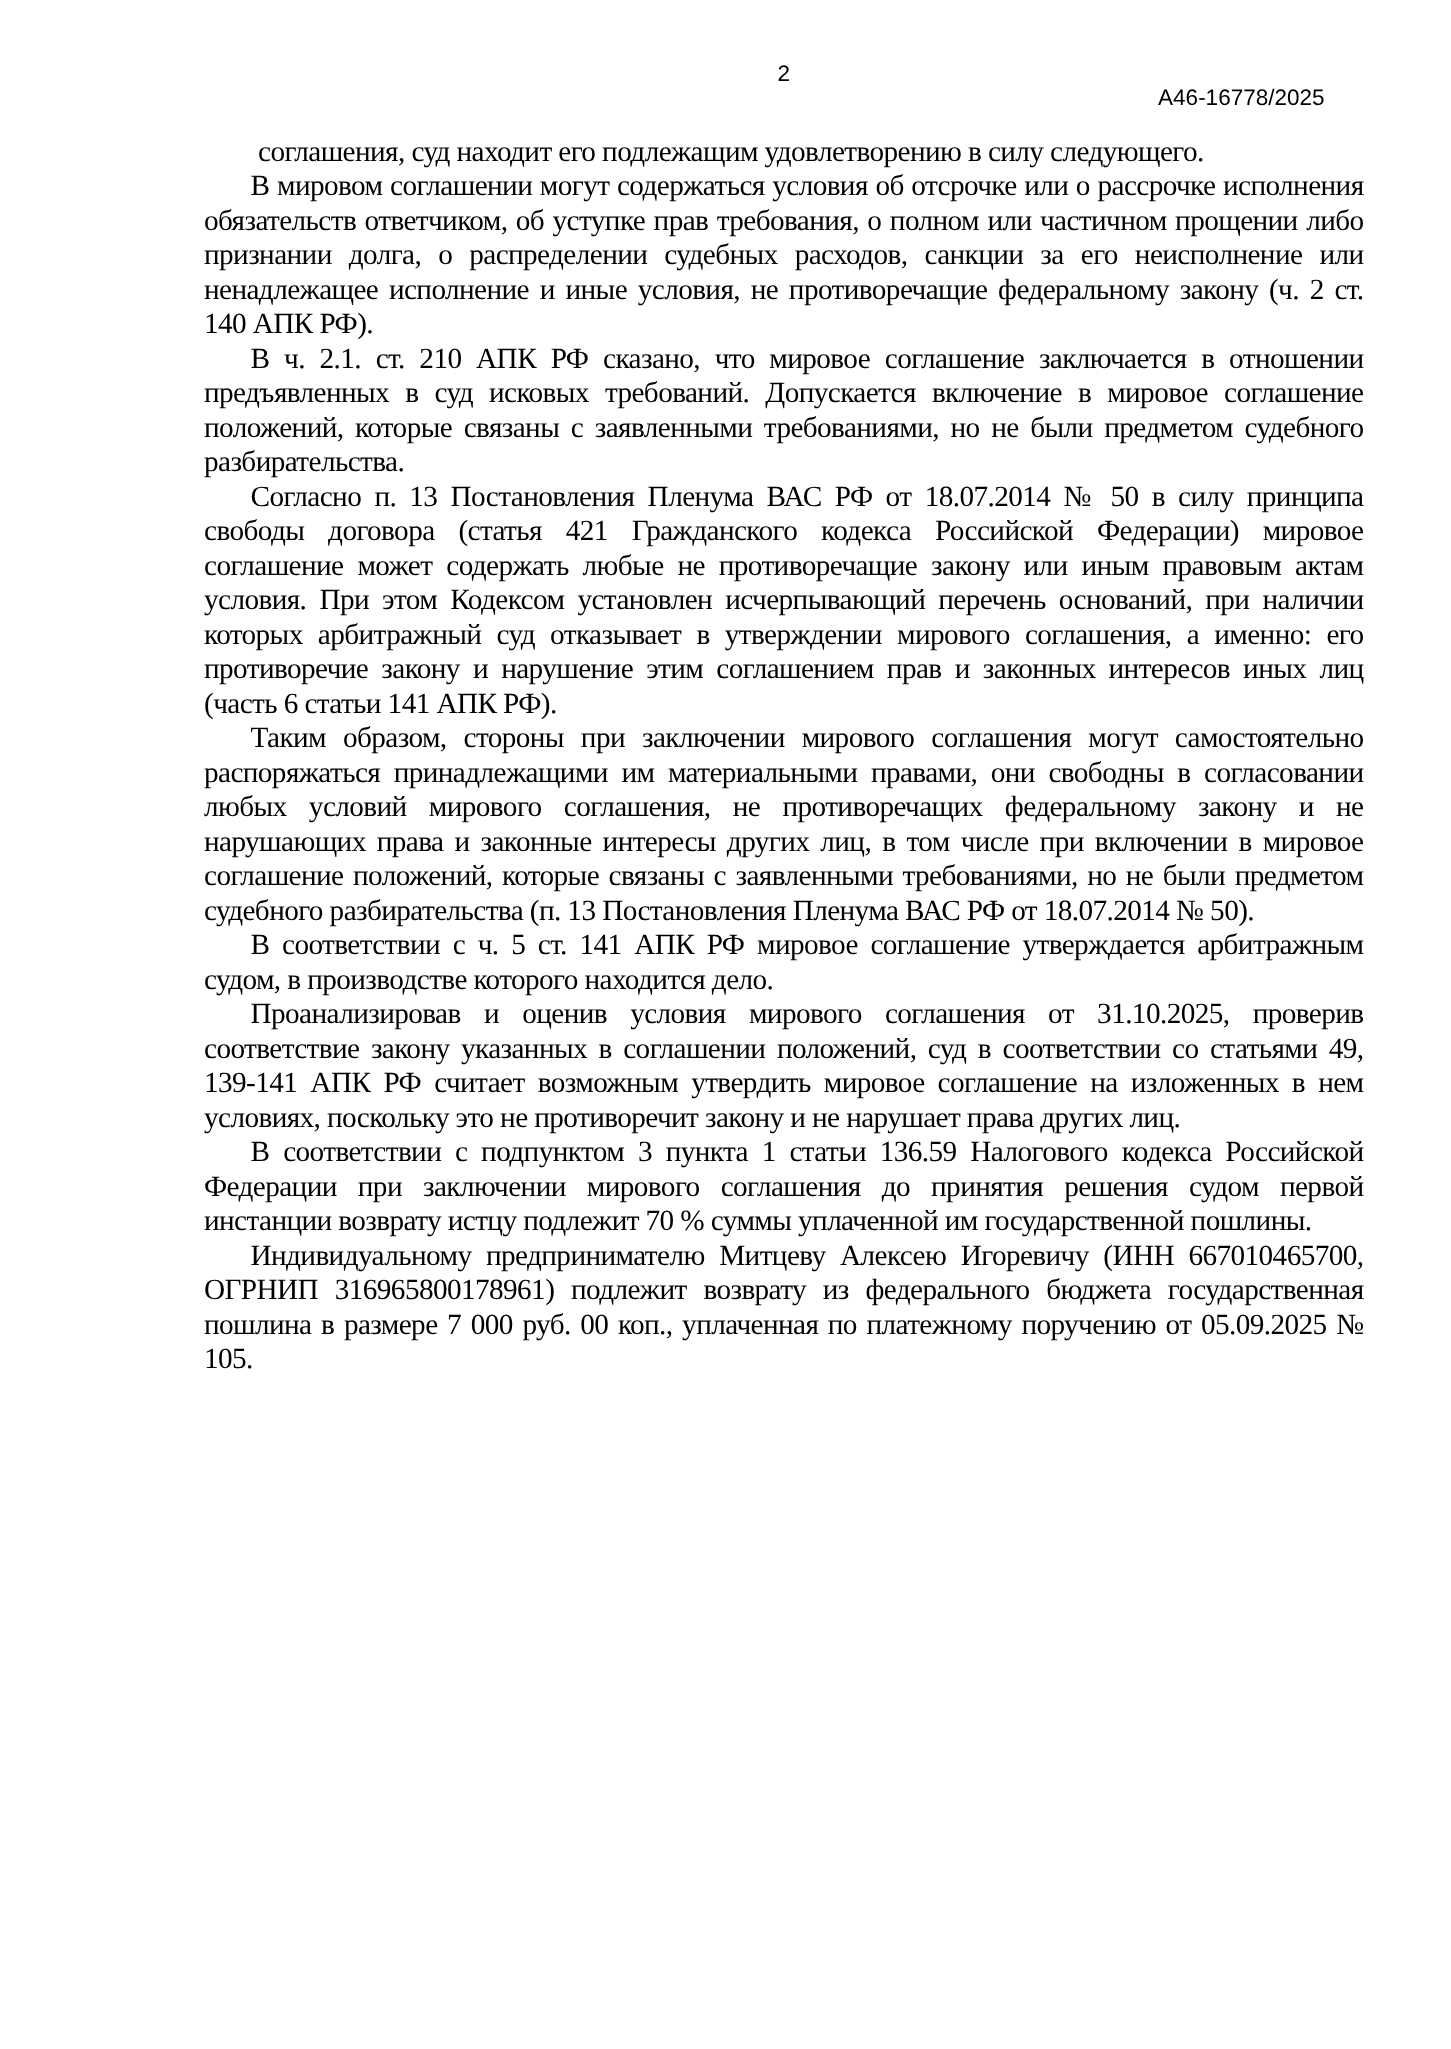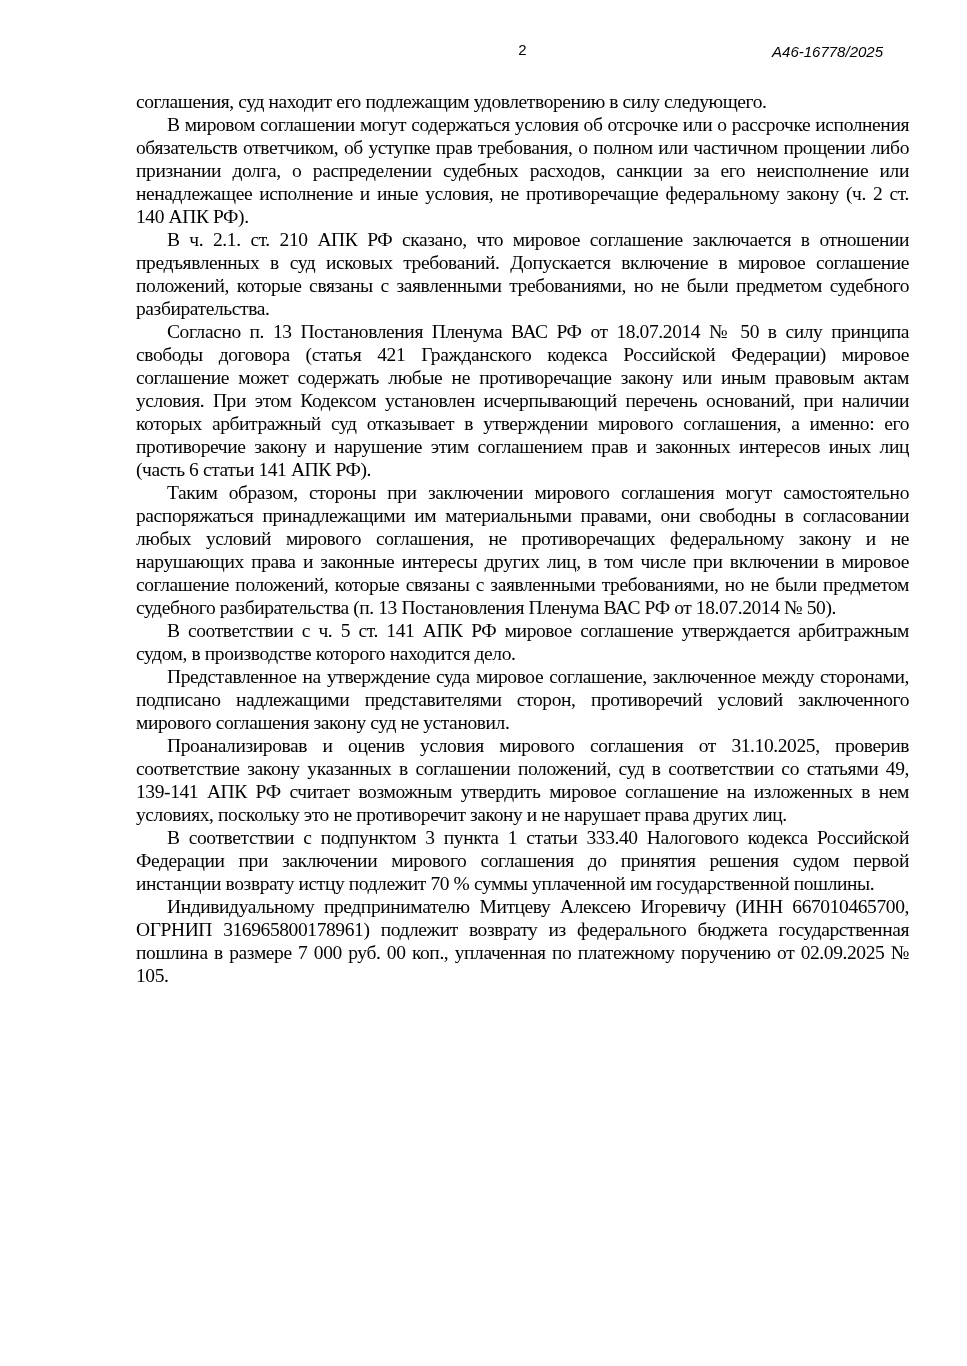--- a/index.html
+++ b/index.html
@@ -31,59 +31,58 @@
   }
   .page-number {
     position: absolute;
     left: 0;
     width: 100%;
     text-align: center;
   }
   .case-number {
     position: absolute;
     right: 26px;
-    top: 2px;
+    top: 16px;
     white-space: nowrap;
-    font-style: italic;
   }
   .document-body {
     position: absolute;
     top: 90px;
     left: 136px;
     width: 773px;
     font-size: 19.5px;
     line-height: 23px;
     letter-spacing: -0.4px;
     text-align: justify;
   }
   .para {
     margin: 0;
     padding: 0;
     text-indent: 31px;
   }
   .para.no-indent {
     text-indent: 0;
+    margin-left: 36px;
   }
   .para.justify-last {
     text-align-last: justify;
   }
 </style>
 </head>
 <body>
 
 <div class="page">
   <div class="page-header">
     <span class="page-number">2</span>
     <span class="case-number">А46-16778/2025</span>
   </div>
   <div class="document-body">
       <p class="para no-indent">соглашения, суд находит его подлежащим удовлетворению в силу следующего.</p>
       <p class="para">В мировом соглашении могут содержаться условия об отсрочке или о рассрочке исполнения обязательств ответчиком, об уступке прав требования, о полном или частичном прощении либо признании долга, о распределении судебных расходов, санкции за его неисполнение или ненадлежащее исполнение и иные условия, не противоречащие федеральному закону (ч. 2 ст. 140 АПК РФ).</p>
       <p class="para">В ч. 2.1. ст. 210 АПК РФ сказано, что мировое соглашение заключается в отношении предъявленных в суд исковых требований. Допускается включение в мировое соглашение положений, которые связаны с заявленными требованиями, но не были предметом судебного разбирательства.</p>
       <p class="para">Согласно п. 13 Постановления Пленума ВАС РФ от 18.07.2014 № 50 в силу принципа свободы договора (статья 421 Гражданского кодекса Российской Федерации) мировое соглашение может содержать любые не противоречащие закону или иным правовым актам условия. При этом Кодексом установлен исчерпывающий перечень оснований, при наличии которых арбитражный суд отказывает в утверждении мирового соглашения, а именно: его противоречие закону и нарушение этим соглашением прав и законных интересов иных лиц (часть 6 статьи 141 АПК РФ).</p>
       <p class="para">Таким образом, стороны при заключении мирового соглашения могут самостоятельно распоряжаться принадлежащими им материальными правами, они свободны в согласовании любых условий мирового соглашения, не противоречащих федеральному закону и не нарушающих права и законные интересы других лиц, в том числе при включении в мировое соглашение положений, которые связаны с заявленными требованиями, но не были предметом судебного разбирательства (п. 13 Постановления Пленума ВАС РФ от 18.07.2014 № 50).</p>
       <p class="para">В соответствии с ч. 5 ст. 141 АПК РФ мировое соглашение утверждается арбитражным судом, в производстве которого находится дело.</p>
-      <p class="para">Представленное на утверждение суда мировое соглашение, заключенное между сторонами, подписано надлежащими представителями сторон, противоречий условий заключенного мирового соглашения закону суд не установил.</p>
       <p class="para">Проанализировав и оценив условия мирового соглашения от 31.10.2025, проверив соответствие закону указанных в соглашении положений, суд в соответствии со статьями 49, 139-141 АПК РФ считает возможным утвердить мировое соглашение на изложенных в нем условиях, поскольку это не противоречит закону и не нарушает права других лиц.</p>
-      <p class="para">В соответствии с подпунктом 3 пункта 1 статьи 333.40 Налогового кодекса Российской Федерации при заключении мирового соглашения до принятия решения судом первой инстанции возврату истцу подлежит 70 % суммы уплаченной им государственной пошлины.</p>
-      <p class="para">Индивидуальному предпринимателю Митцеву Алексею Игоревичу (ИНН 667010465700, ОГРНИП 316965800178961) подлежит возврату из федерального бюджета государственная пошлина в размере 7 000 руб. 00 коп., уплаченная по платежному поручению от 02.09.2025 № 105.</p>
+      <p class="para">В соответствии с подпунктом 3 пункта 1 статьи 136.59 Налогового кодекса Российской Федерации при заключении мирового соглашения до принятия решения судом первой инстанции возврату истцу подлежит 70 % суммы уплаченной им государственной пошлины.</p>
+      <p class="para">Индивидуальному предпринимателю Митцеву Алексею Игоревичу (ИНН 667010465700, ОГРНИП 316965800178961) подлежит возврату из федерального бюджета государственная пошлина в размере 7 000 руб. 00 коп., уплаченная по платежному поручению от 05.09.2025 № 105.</p>
     </div>
 </div>
 
 </body></html>

